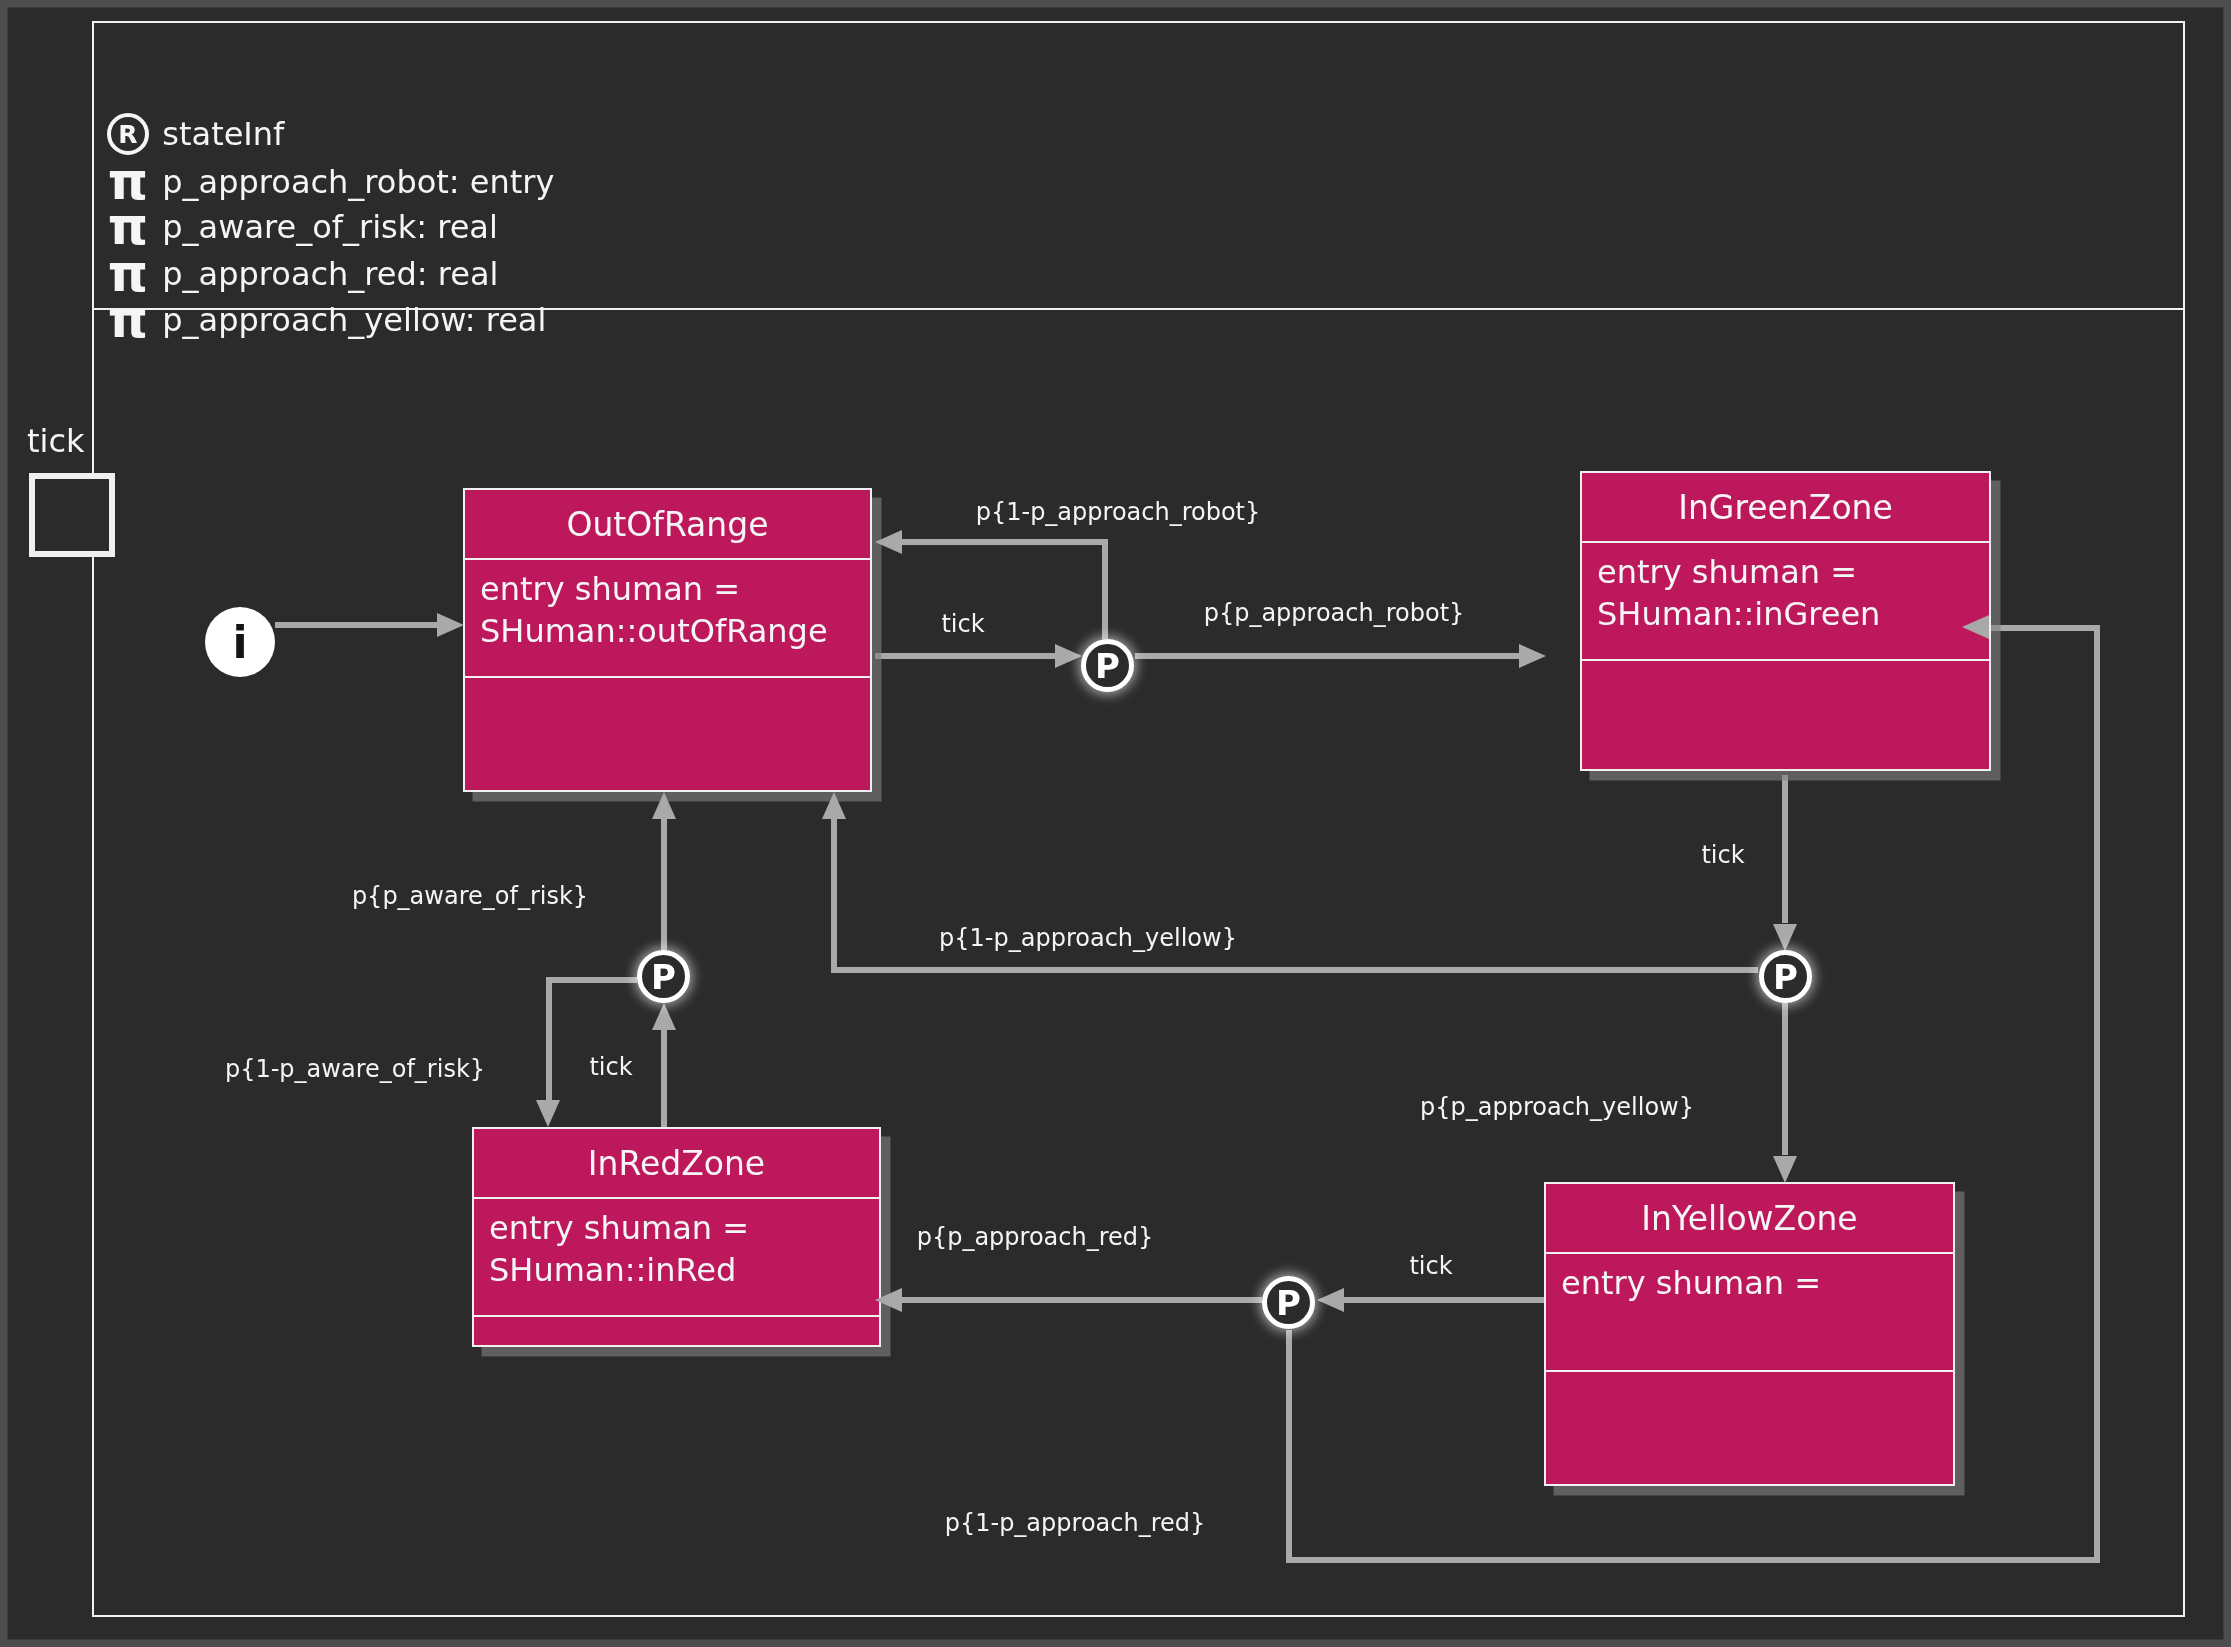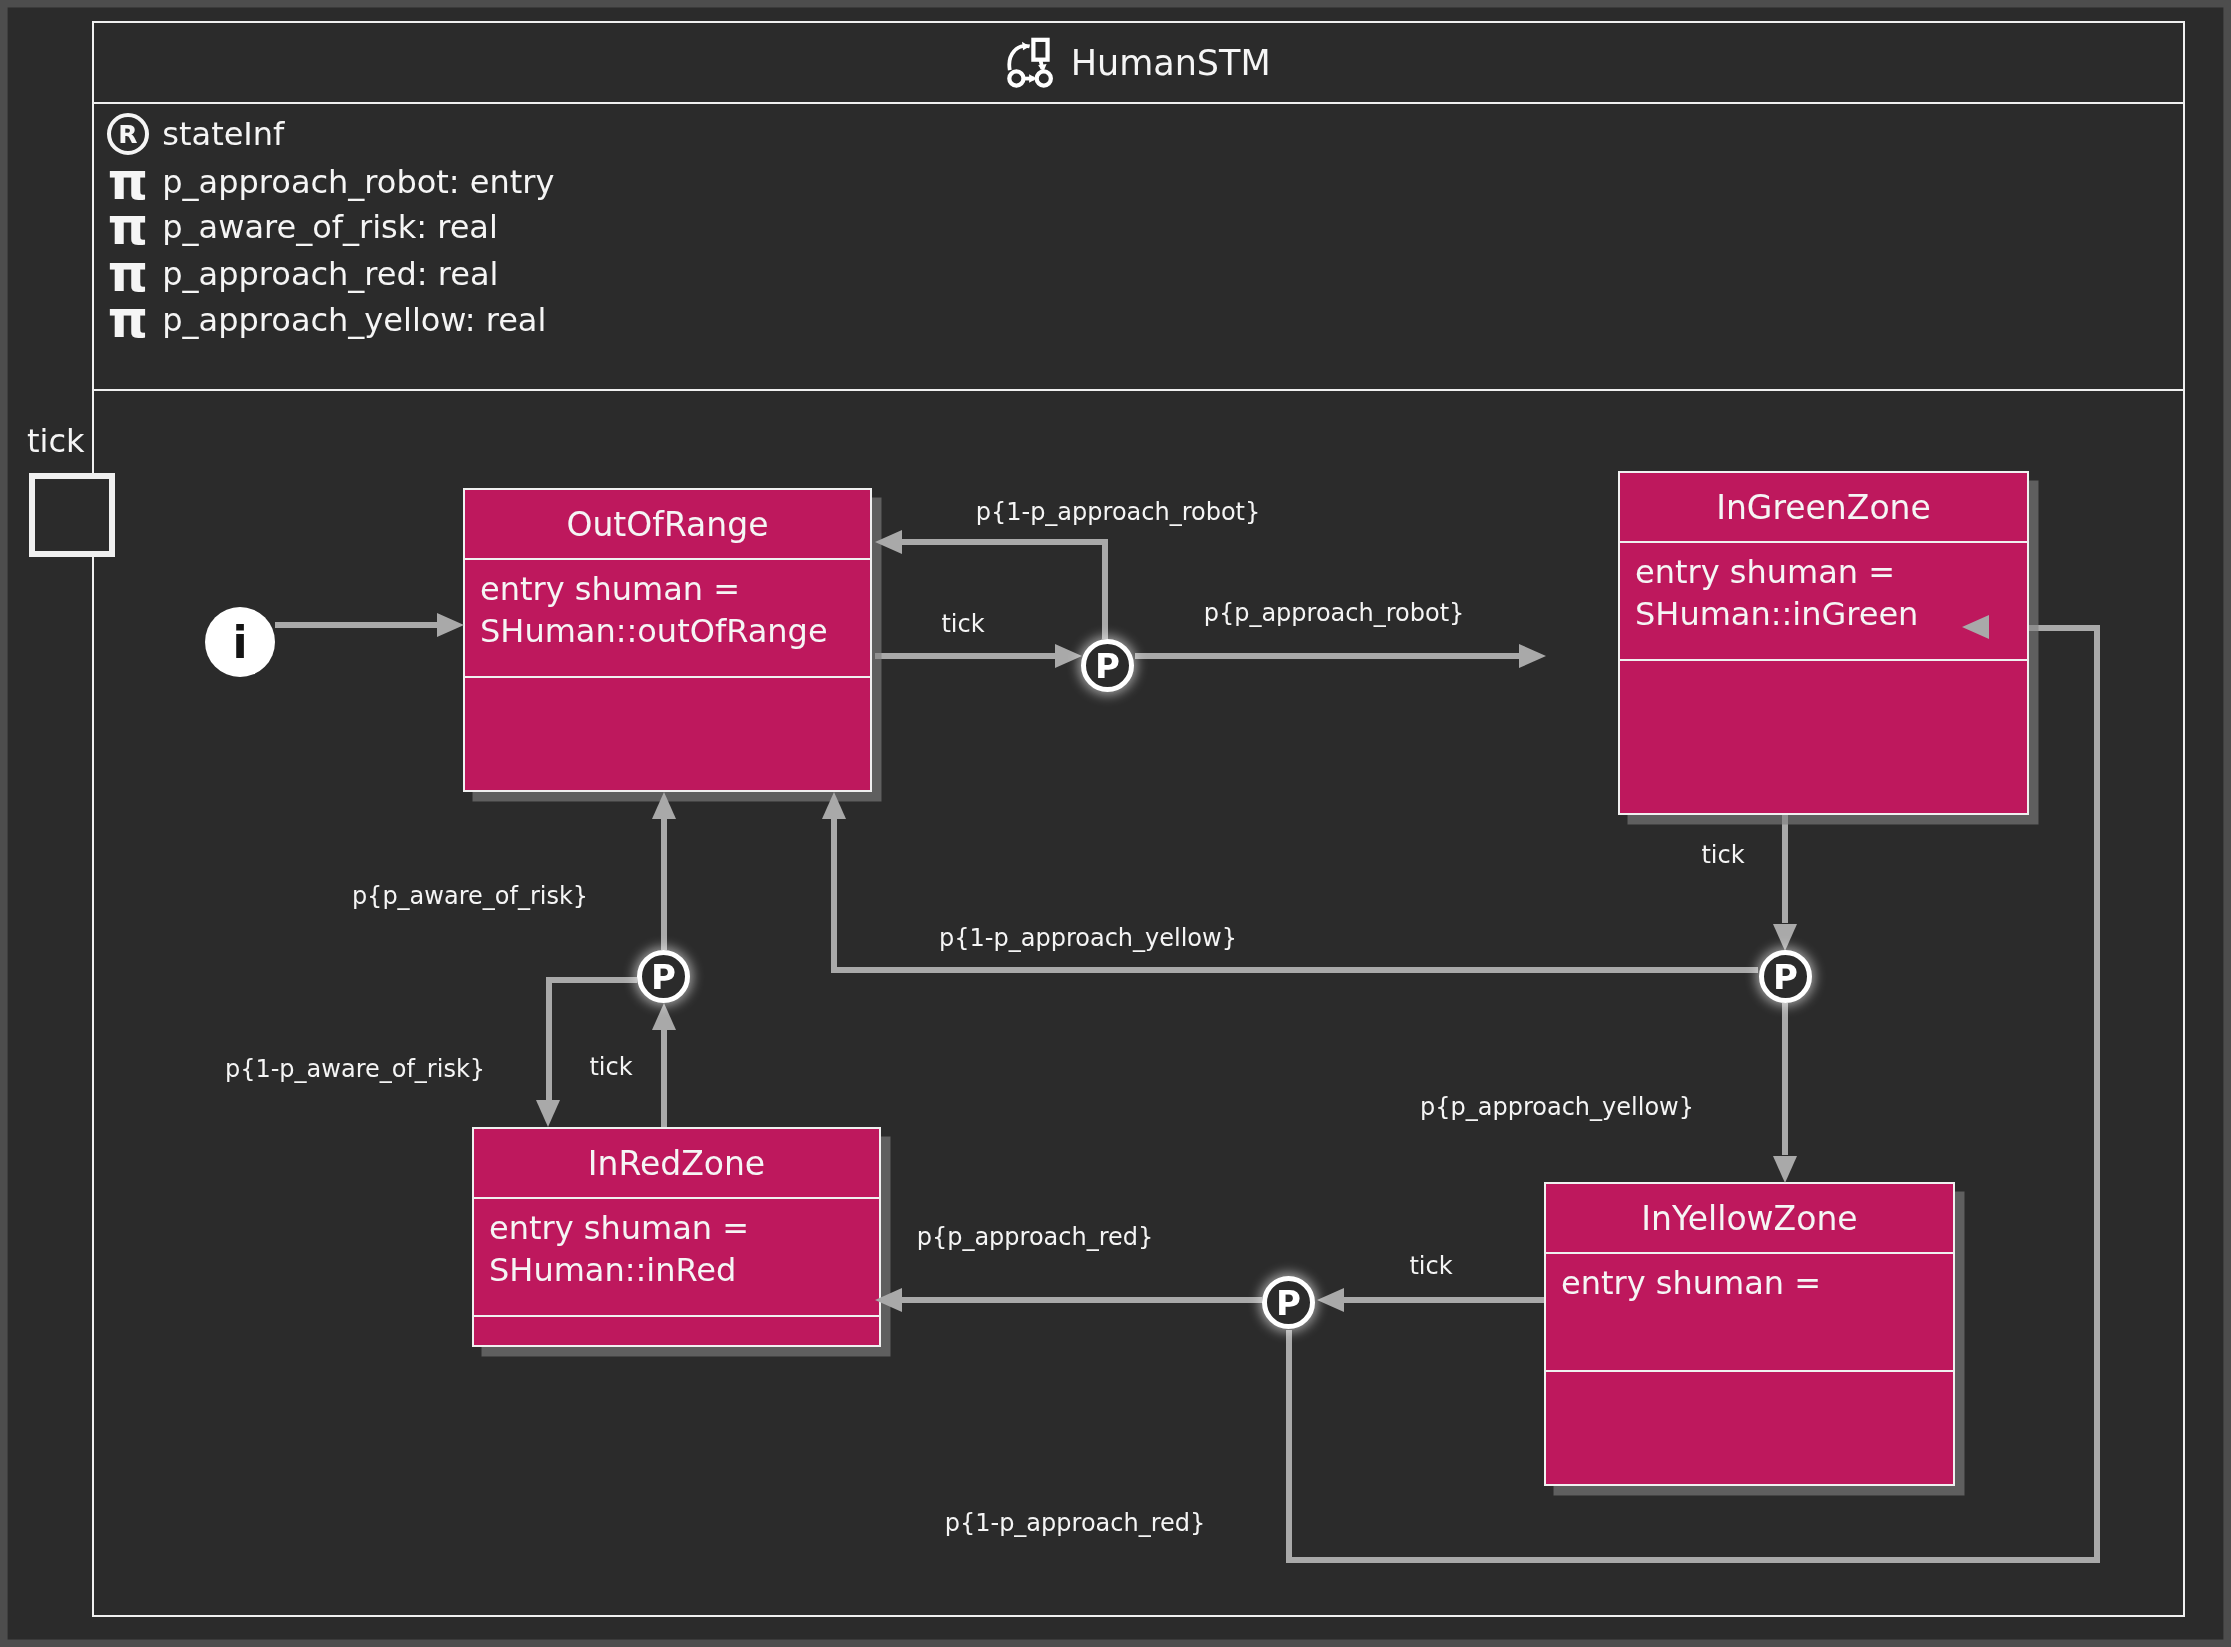--- a/index.html
+++ b/index.html
@@ -70,34 +70,20 @@
     position:absolute; transform:translate(-50%,-50%); font-size:24px;
     color:#f5f5f5; white-space:nowrap; z-index:5;
   }
 </style>
 </head>
 <body>
 
 <div class="canvas">
 
   <div class="frame">
-    <div class="titlebar">
-      <svg width="51" height="51" viewBox="0 0 54 54">
-        <rect x="29" y="3" width="15" height="21" fill="none" stroke="#fff" stroke-width="4.5"></rect>
-        <circle cx="11" cy="44" r="7.5" fill="none" stroke="#fff" stroke-width="4.5"></circle>
-        <circle cx="40" cy="44" r="7.5" fill="none" stroke="#fff" stroke-width="4.5"></circle>
-        <path d="M4 35 C 1 18 12 7 25 10" fill="none" stroke="#fff" stroke-width="4"></path>
-        <path d="M25 10 l -8 -5 l 1 9 z" fill="#fff"></path>
-        <line x1="18.5" y1="44" x2="30" y2="44" stroke="#fff" stroke-width="4"></line>
-        <path d="M32.5 44 l -8 -4.5 l 0 9 z" fill="#fff"></path>
-        <line x1="36.5" y1="24" x2="38.5" y2="34" stroke="#fff" stroke-width="4"></line>
-        <path d="M39.5 37 l -5.5 -7 l 9 -1.5 z" fill="#fff"></path>
-      </svg>
-      <span>HumanSTM</span>
-    </div>
     <div class="declsection"></div>
   </div>
 
   <div class="decl-row" style="top:111px">
     <span class="ricon">R</span>
     <span>stateInf</span>
   </div>
   <div class="decl-row" style="top:159px">
     <span class="pi">π</span>
     <span>p_approach_robot: entry</span>
@@ -178,21 +164,21 @@
   <div class="tlabel" style="left:1075px; top:1523px">p{1-p_approach_red}</div>
 
   <div class="state" style="left:463px; top:488px; width:409px; height:304px">
     <div class="s-title">OutOfRange</div>
     <div class="s-entry">
       <div>entry shuman =</div>
       <div>SHuman::outOfRange</div>
     </div>
   </div>
 
-  <div class="state" style="left:1618px; top:471px; width:411px; height:344px">
+  <div class="state" style="left:1580px; top:471px; width:411px; height:300px">
     <div class="s-title">InGreenZone</div>
     <div class="s-entry">
       <div>entry shuman =</div>
       <div>SHuman::inGreen</div>
     </div>
   </div>
 
   <div class="state" style="left:472px; top:1127px; width:409px; height:220px">
     <div class="s-title">InRedZone</div>
     <div class="s-entry">

